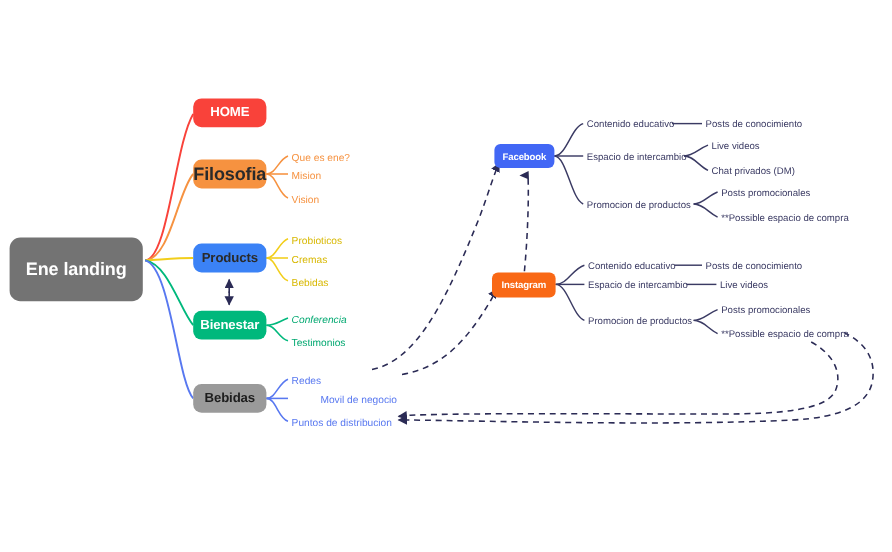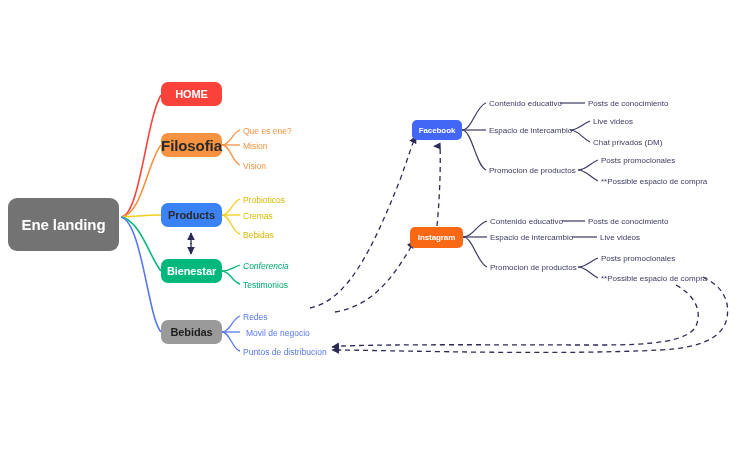--- a/index.html
+++ b/index.html
@@ -204,21 +204,21 @@
 <div class="leaf leaf-left c-orange" style="left:243px; top:161px;">Vision</div>
 
 <div class="leaf leaf-left c-yellow" style="left:243px; top:195px;">Probioticos</div>
 <div class="leaf leaf-left c-yellow" style="left:243px; top:211px;">Cremas</div>
 <div class="leaf leaf-left c-yellow" style="left:243px; top:230px;">Bebidas</div>
 
 <div class="leaf leaf-left c-green" style="left:243px; top:261px;font-style:italic;">Conferencia</div>
 <div class="leaf leaf-left c-green" style="left:243px; top:280px;">Testimonios</div>
 
 <div class="leaf leaf-left c-blue" style="left:243px; top:312px;">Redes</div>
-<div class="leaf leaf-left c-blue" style="left:230px; top:328px;padding-left:16px;">Movil de negocio</div>
+<div class="leaf leaf-left c-blue" style="left:251px; top:328px;padding-left:16px;">Movil de negocio</div>
 <div class="leaf leaf-left c-blue" style="left:243px; top:347px;">Puntos de distribucion</div>
 
 <div class="leaf c-dark" style="left:489px; top:99px;">Contenido educativo</div>
 <div class="leaf c-dark" style="left:489px; top:126px;">Espacio de intercambio</div>
 <div class="leaf c-dark" style="left:489px; top:166px;">Promocion de productos</div>
 
 <div class="leaf c-dark" style="left:588px; top:99px;">Posts de conocimiento</div>
 <div class="leaf c-dark" style="left:593px; top:117px;">Live videos</div>
 <div class="leaf c-dark" style="left:593px; top:138px;">Chat privados (DM)</div>
 <div class="leaf c-dark" style="left:601px; top:156px;">Posts promocionales</div>

